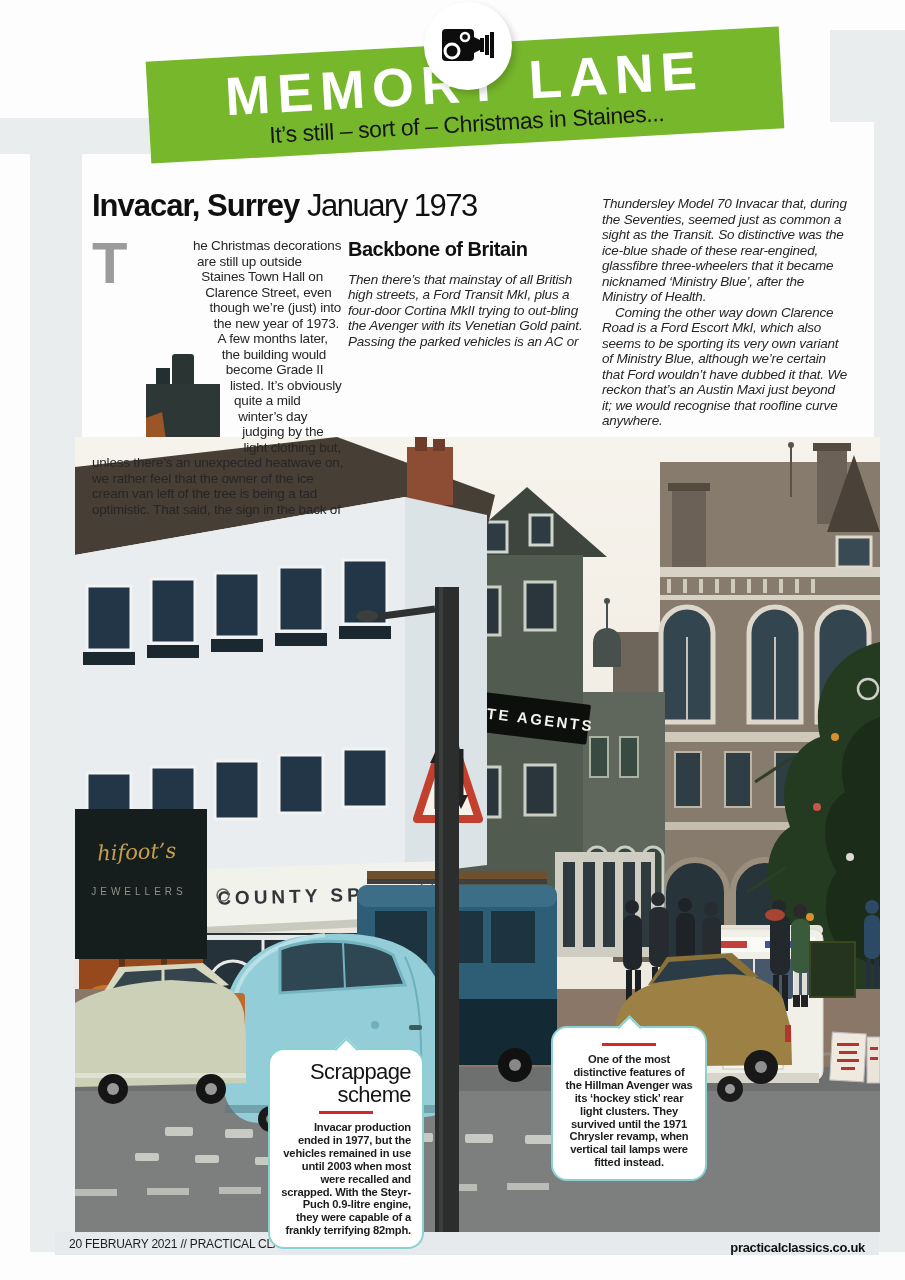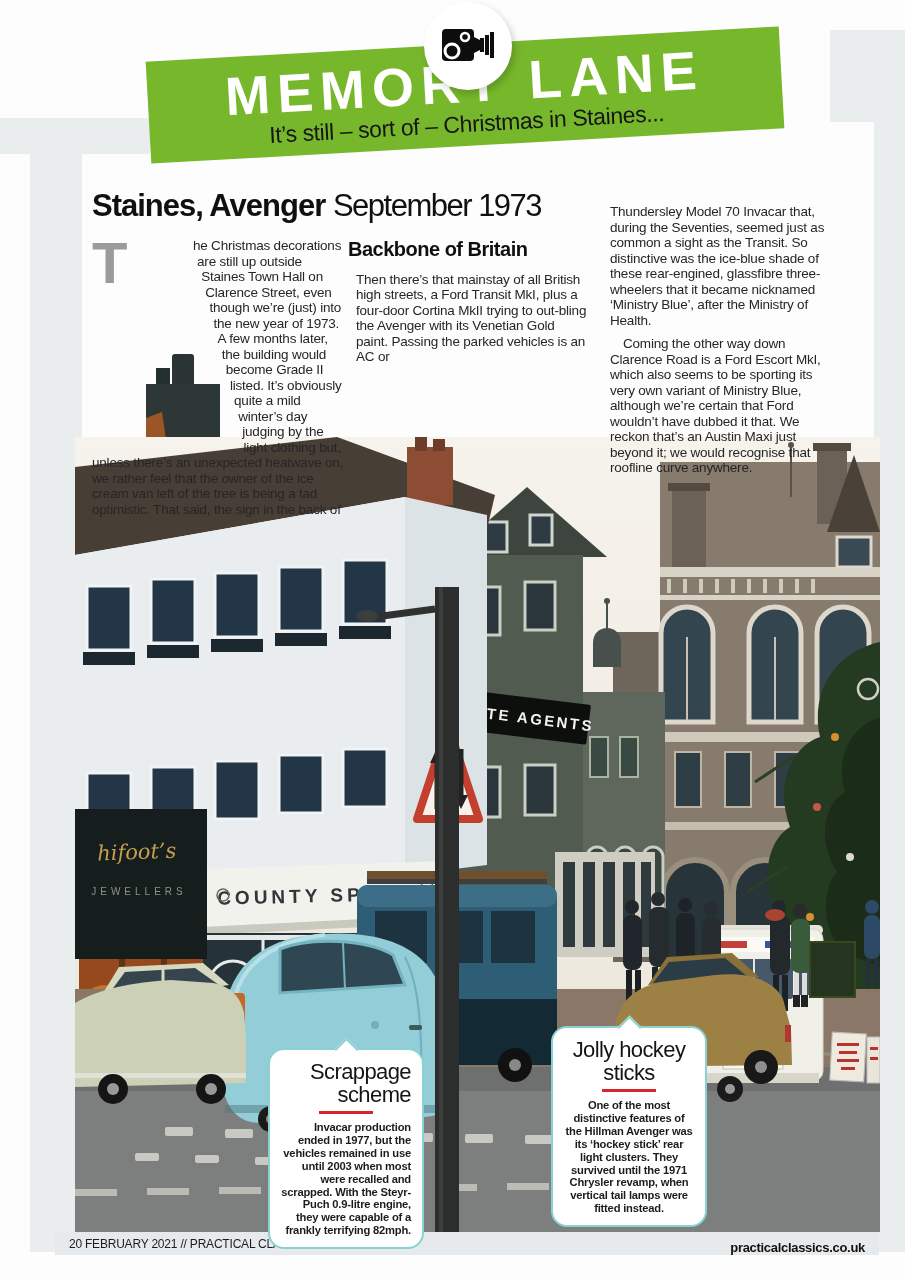--- a/index.html
+++ b/index.html
@@ -19,21 +19,21 @@
   .banner-title{color:#fff;font-size:54px;font-weight:800;letter-spacing:7px;line-height:54px;margin-top:4px;white-space:nowrap;}
   .banner-sub{color:#161616;font-size:23px;font-weight:500;letter-spacing:-0.4px;margin-top:1px;white-space:nowrap;}
   .camera-badge{left:424px;top:2px;width:88px;height:88px;background:#fff;border-radius:50%;
           z-index:3;display:flex;align-items:center;justify-content:center;
           box-shadow:3px 4px 7px rgba(0,0,0,.18);}
   
   .article-title{left:92px;top:188px;font-size:31px;letter-spacing:-1px;color:#101010;
           font-weight:800;white-space:nowrap;z-index:2;margin:0;}
   .article-title .date{font-weight:400;letter-spacing:-1.5px;}
   .col{font-size:13.5px;line-height:15.5px;letter-spacing:-0.2px;color:#262626;z-index:2;text-align:left;}
-  .col p{margin:8px;}
+  .col p{margin:0;font-style:italic;}
   .col1{left:92px;top:238px;width:252px;}
   .col2{left:348px;top:233px;width:247px;}
   .col3{left:602px;top:196px;width:246px;}
   .crosshead{font-size:20px;font-weight:800;letter-spacing:-0.5px;color:#101010;margin:9px 0 14px 0;}
   .dropcap{float:left;font-size:58px;line-height:44px;font-weight:bold;color:#9b9b9b;
            margin:3px 7px 0 0;}
   .wrap-shape{float:left;width:130px;height:82px;margin-top:124px;
            shape-outside:polygon(0% 0%,42% 0%,84% 100%,0% 100%);
            clip-path:polygon(0 0,0 0,0 0);}
   .indent{text-indent:13px;}
@@ -78,21 +78,21 @@
       <rect x="0" y="4" width="32" height="32" rx="4" fill="#0d0d0d"></rect>
       <circle cx="10" cy="26" r="7" fill="none" stroke="#fff" stroke-width="3"></circle>
       <circle cx="23" cy="12" r="4" fill="none" stroke="#fff" stroke-width="2.5"></circle>
       <polygon points="32,12 38,15 38,25 32,28" fill="#0d0d0d"></polygon>
       <rect x="38" y="13" width="4" height="14" fill="#0d0d0d"></rect>
       <rect x="43" y="10" width="4" height="20" fill="#0d0d0d"></rect>
       <rect x="48" y="7" width="4" height="26" fill="#0d0d0d"></rect>
     </svg>
   </div>
 
-  <h1 class="p-abs article-title"><span>Staines, Avenger</span>&nbsp;<span class="date">September 1973</span></h1>
+  <h1 class="p-abs article-title"><span>Invacar, Surrey</span>&nbsp;<span class="date">January 1973</span></h1>
 
   <div class="p-abs col col1">
     <span class="dropcap">T</span><span class="wrap-shape"></span><span>he Christmas decorations are still up outside Staines Town Hall on Clarence Street, even though we’re (just) into the new year of 1973. A few months later, the building would become Grade II listed. It’s obviously quite a mild winter’s day judging by the light clothing but, unless there’s an unexpected heatwave on, we rather feel that the owner of the ice cream van left of the tree is being a tad optimistic. That said, the sign in the back of</span>
   </div>
 
   <div class="p-abs col col2">
     <div class="crosshead">Backbone of Britain</div>
     <p>Then there’s that mainstay of all British high streets, a Ford Transit MkI, plus a four-door Cortina MkII trying to out-bling the Avenger with its Venetian Gold paint. Passing the parked vehicles is an AC or</p>
   </div>
 
@@ -464,21 +464,20 @@
       </g>
     </svg>
   </div>
 
   <div class="p-abs callout callout-1">
     <div class="callout-title">Scrappage scheme</div>
     <div class="callout-rule"></div>
     <div class="callout-body">Invacar production ended in 1977, but the vehicles remained in use until 2003 when most were recalled and scrapped. With the Steyr-Puch 0.9-litre engine, they were capable of a frankly terrifying 82mph.</div>
   </div>
   <div class="p-abs callout callout-2">
-    <div class="callout-title">Jolly hockey sticks</div>
     <div class="callout-rule"></div>
     <div class="callout-body">One of the most distinctive features of the Hillman Avenger was its ‘hockey stick’ rear light clusters. They survived until the 1971 Chrysler revamp, when vertical tail lamps were fitted instead.</div>
   </div>
 
   <div class="p-abs footer-bar">
     <div class="footer-left">
       <span class="pn">20</span><span>FEBRUARY 2021 // PRACTICAL CLASSICS</span>
     </div>
     <div class="footer-right">practicalclassics.co.uk</div>
   </div>

